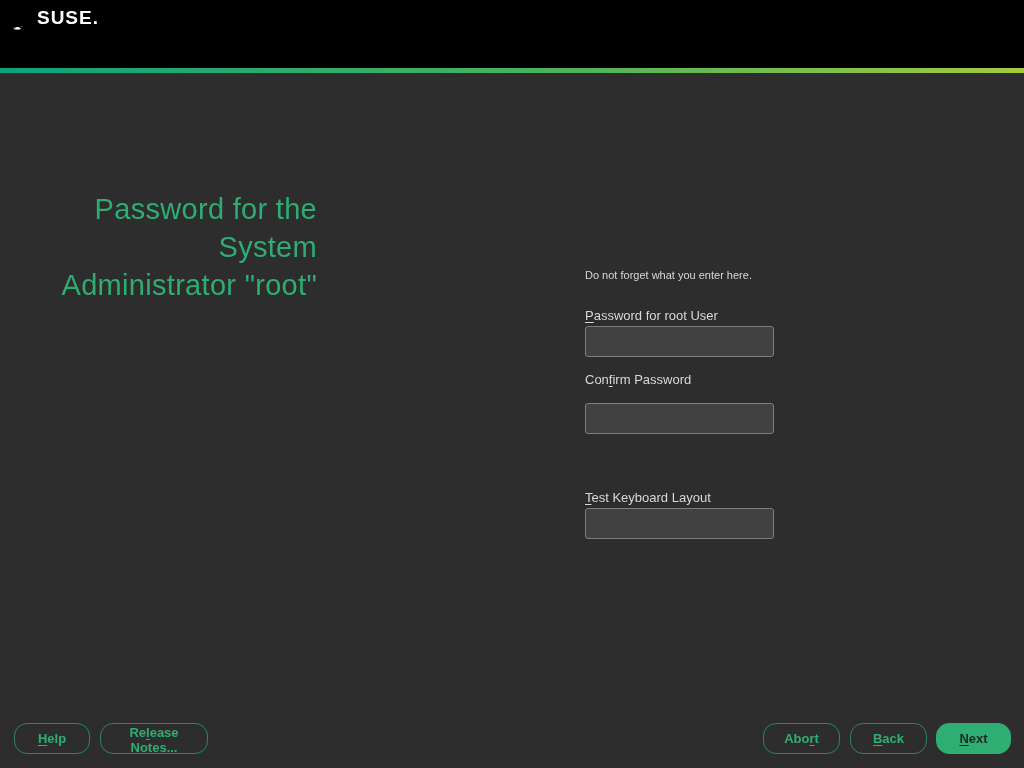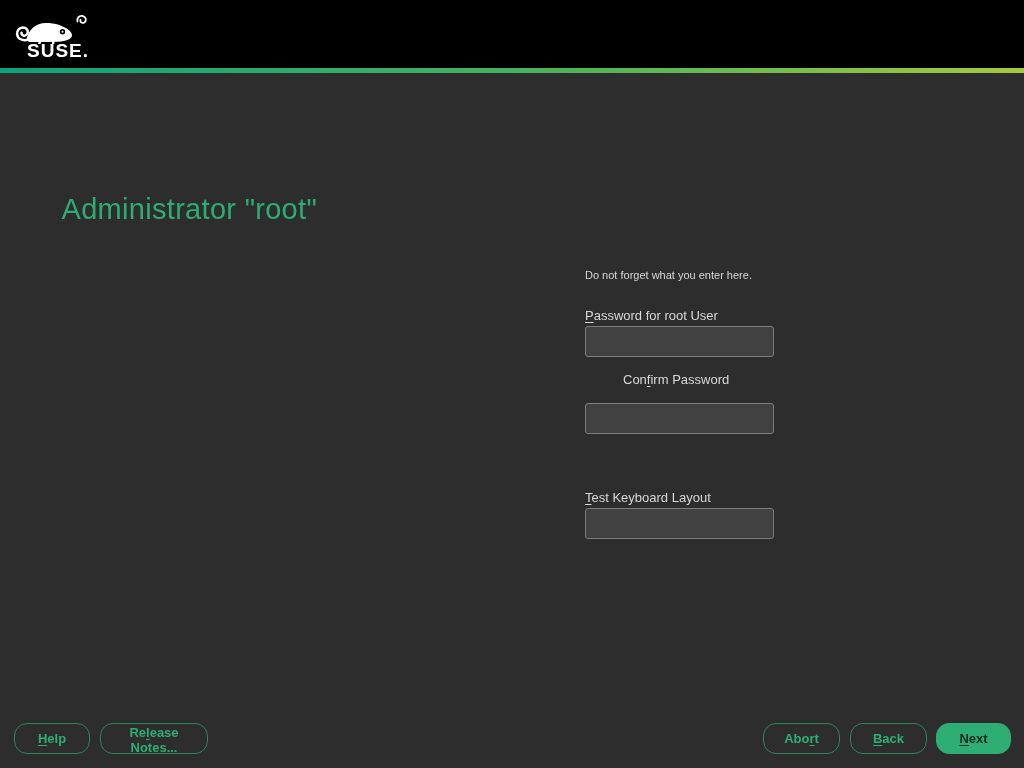--- a/index.html
+++ b/index.html
@@ -23,21 +23,21 @@
     font-family:"Liberation Sans", sans-serif;
   }
 
   
   .header{
     position:absolute;left:0;top:0;width:1024px;height:68px;
     background:var(--header_bg);
   }
   .logo{
     position:absolute;left:13px;top:11px;width:86px;
-    display:flex;flex-direction:column;align-items:flex-start;
+    display:flex;flex-direction:row;align-items:flex-start;
   }
   .logo svg{display:block;}
   .wordmark{
     color:#ffffff;font-size:19px;font-weight:bold;letter-spacing:1px;
     margin-top:-3px;margin-left:14px;line-height:1;
   }
   .divider{
     position:absolute;left:0;top:68px;width:1024px;height:5px;
     background:linear-gradient(90deg,var(--gradient_left) 0%, #4db35a 55%, var(--gradient_right) 100%);
   }
@@ -65,21 +65,21 @@
     position:absolute;left:585px;width:189px;height:31px;
     background:var(--input_bg);
     border:1px solid var(--input_border);
     border-radius:3px;
     color:#ffffff;font-size:13px;padding:0 7px;
     font-family:"Liberation Sans", sans-serif;
     outline:none;
   }
   #label-root{top:308px;}
   #input-root{top:326px;}
-  #label-confirm{top:372px;margin-left:38px;}
+  #label-confirm{top:372px;}
   #input-confirm{top:403px;}
   #label-test{top:484px;margin-top:6px;}
   #input-test{top:508px;}
 
   
   .btn{
     position:absolute;top:723px;height:31px;
     background:transparent;
     border:1px solid var(--button_border);
     border-radius:13px;
@@ -120,20 +120,22 @@
 
       <path d="M64.5 10.5 C63.8 7 66.2 4.4 69.2 4.9 C71.7 5.3 73.2 7.4 72.7 9.5
                C72.3 11.2 70.6 12.2 69 11.7 C67.7 11.3 67 10 67.5 8.8" fill="none" stroke="#ffffff" stroke-width="1.8" stroke-linecap="round"></path>
     </svg>
     <div class="wordmark">SUSE.</div>
   </div>
 </div>
 <div class="divider"></div>
 
 <div class="page-title">
+  <div>Password for the</div>
+  <div>System</div>
   <div>Administrator "root"</div>
 </div>
 
 <div class="hint">Do not forget what you enter here.</div>
 
 <div class="field-label" id="label-root"><span></span><span class="mn">P</span><span>assword for root User</span></div>
 <input class="text-input" id="input-root" type="password" value="" style="">
 
 <div class="field-label" id="label-confirm"><span>Con</span><span class="mn">f</span><span>irm Password</span></div>
 <input class="text-input" id="input-confirm" type="password" value="" style="">

